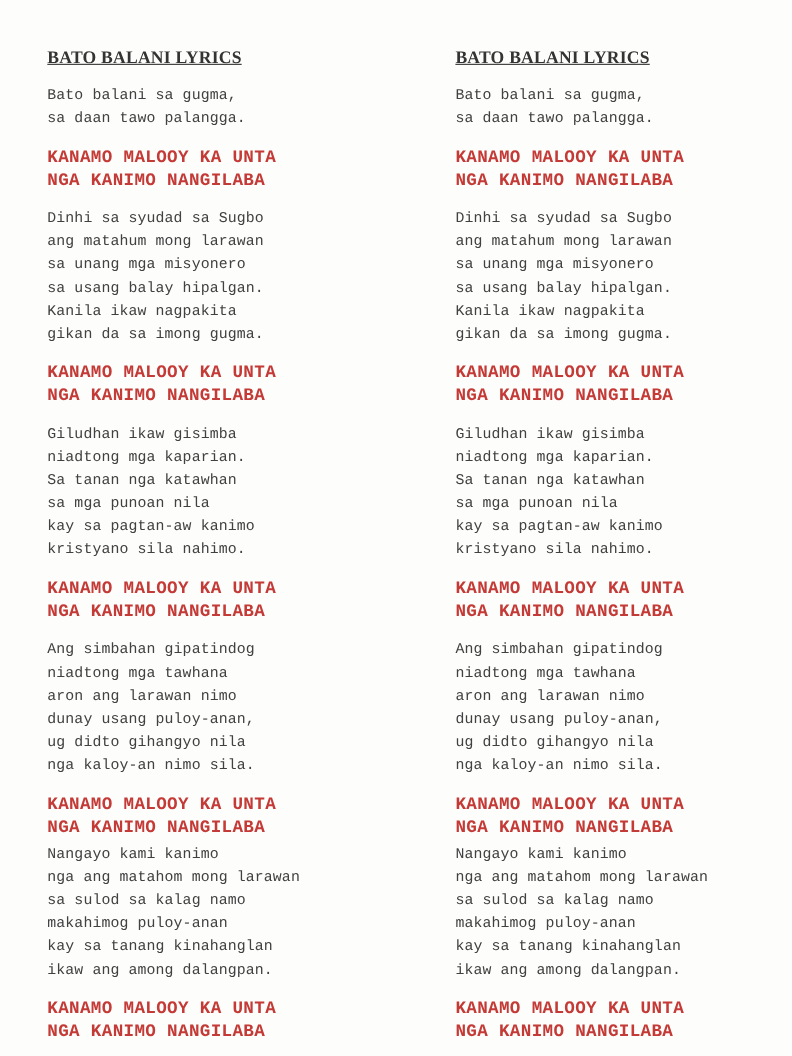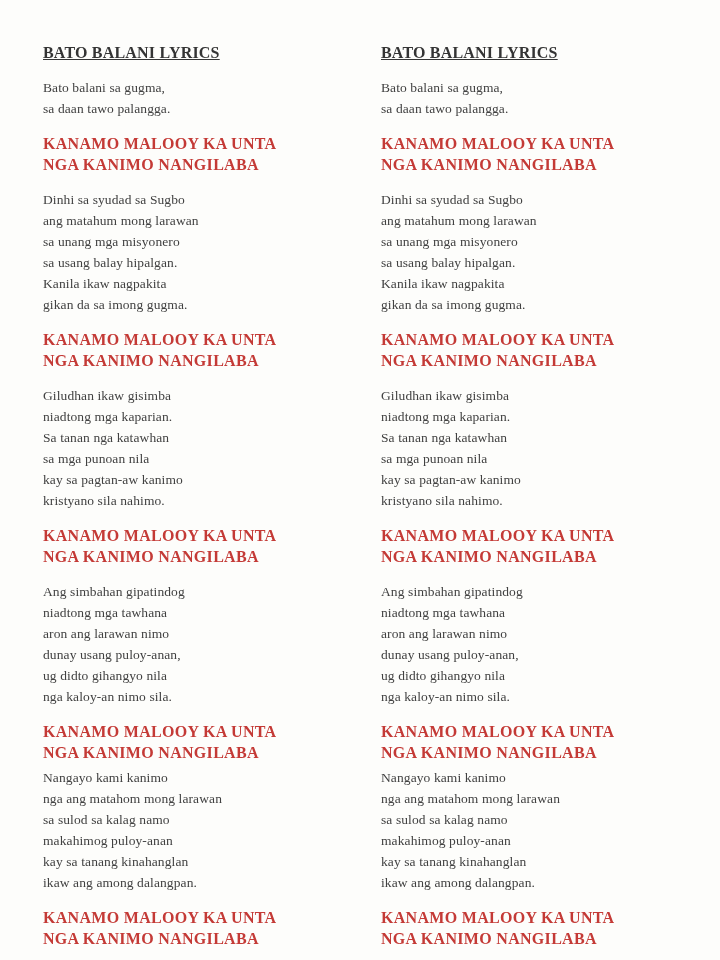--- a/index.html
+++ b/index.html
@@ -13,37 +13,39 @@
     overflow: hidden;
     font-family: "Liberation Serif", "DejaVu Serif", serif;
   }
   .page {
     display: flex;
     flex-direction: row;
     padding: 42px 0 0 43px;
     box-sizing: border-box;
     width: 604px;
     height: 960px;
+    gap: 33px;
   }
   .lyrics-column {
     width: 338px;
     flex: 0 0 338px;
   }
   .doc-title {
     font-size: 16px;
     font-weight: bold;
     line-height: 21px;
     margin: 0 0 14px 0;
     text-decoration: underline;
     letter-spacing: 0.2px;
     color: #343434;
   }
   p.verse, p.chorus {
     margin: 4px 0 14px 0;
     line-height: 21px;
+    font-family: Liberation Mono, monospace;
   }
   p.verse {
     font-size: 13.5px;
     color: #414141;
     letter-spacing: 0.1px;
   }
   p.chorus {
     font-size: 16px;
     font-weight: bold;
     color: #c43a36;

